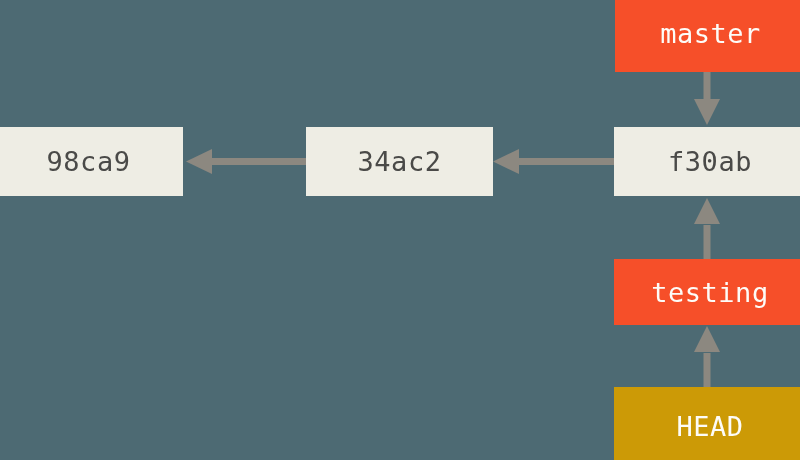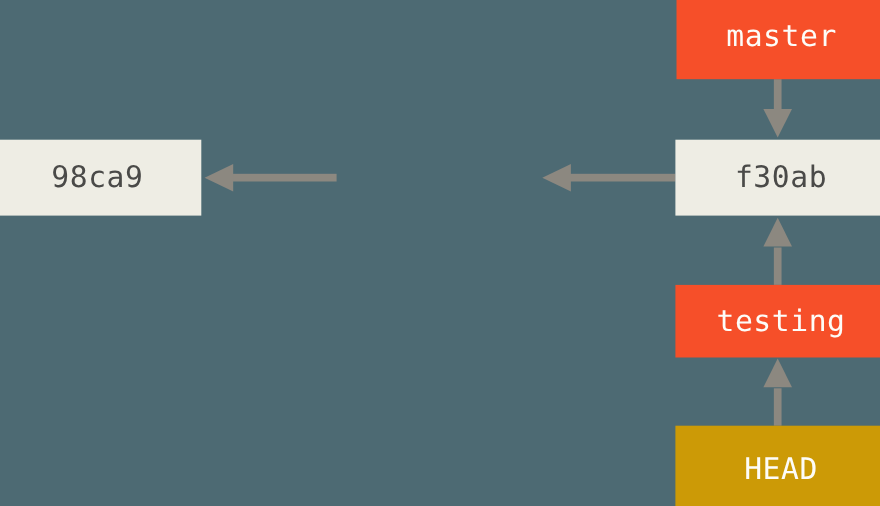--- a/index.html
+++ b/index.html
@@ -90,20 +90,23 @@
     <g>
       <rect x="703.5" y="353" width="7" height="34" fill="#8c8880"></rect>
       <polygon points="707,326 694,352 720,352" fill="#8c8880"></polygon>
     </g>
   </svg>
 
   <div class="node commit" id="commit-98ca9">
     <span>98ca9</span>
   </div>
 
+  <div class="node commit" id="commit-34ac2">
+    <span>34ac2</span>
+  </div>
 
   <div class="node commit" id="commit-f30ab">
     <span>f30ab</span>
   </div>
 
   <div class="node branch" id="branch-master">
     <span>master</span>
   </div>
 
   <div class="node branch" id="branch-testing">

